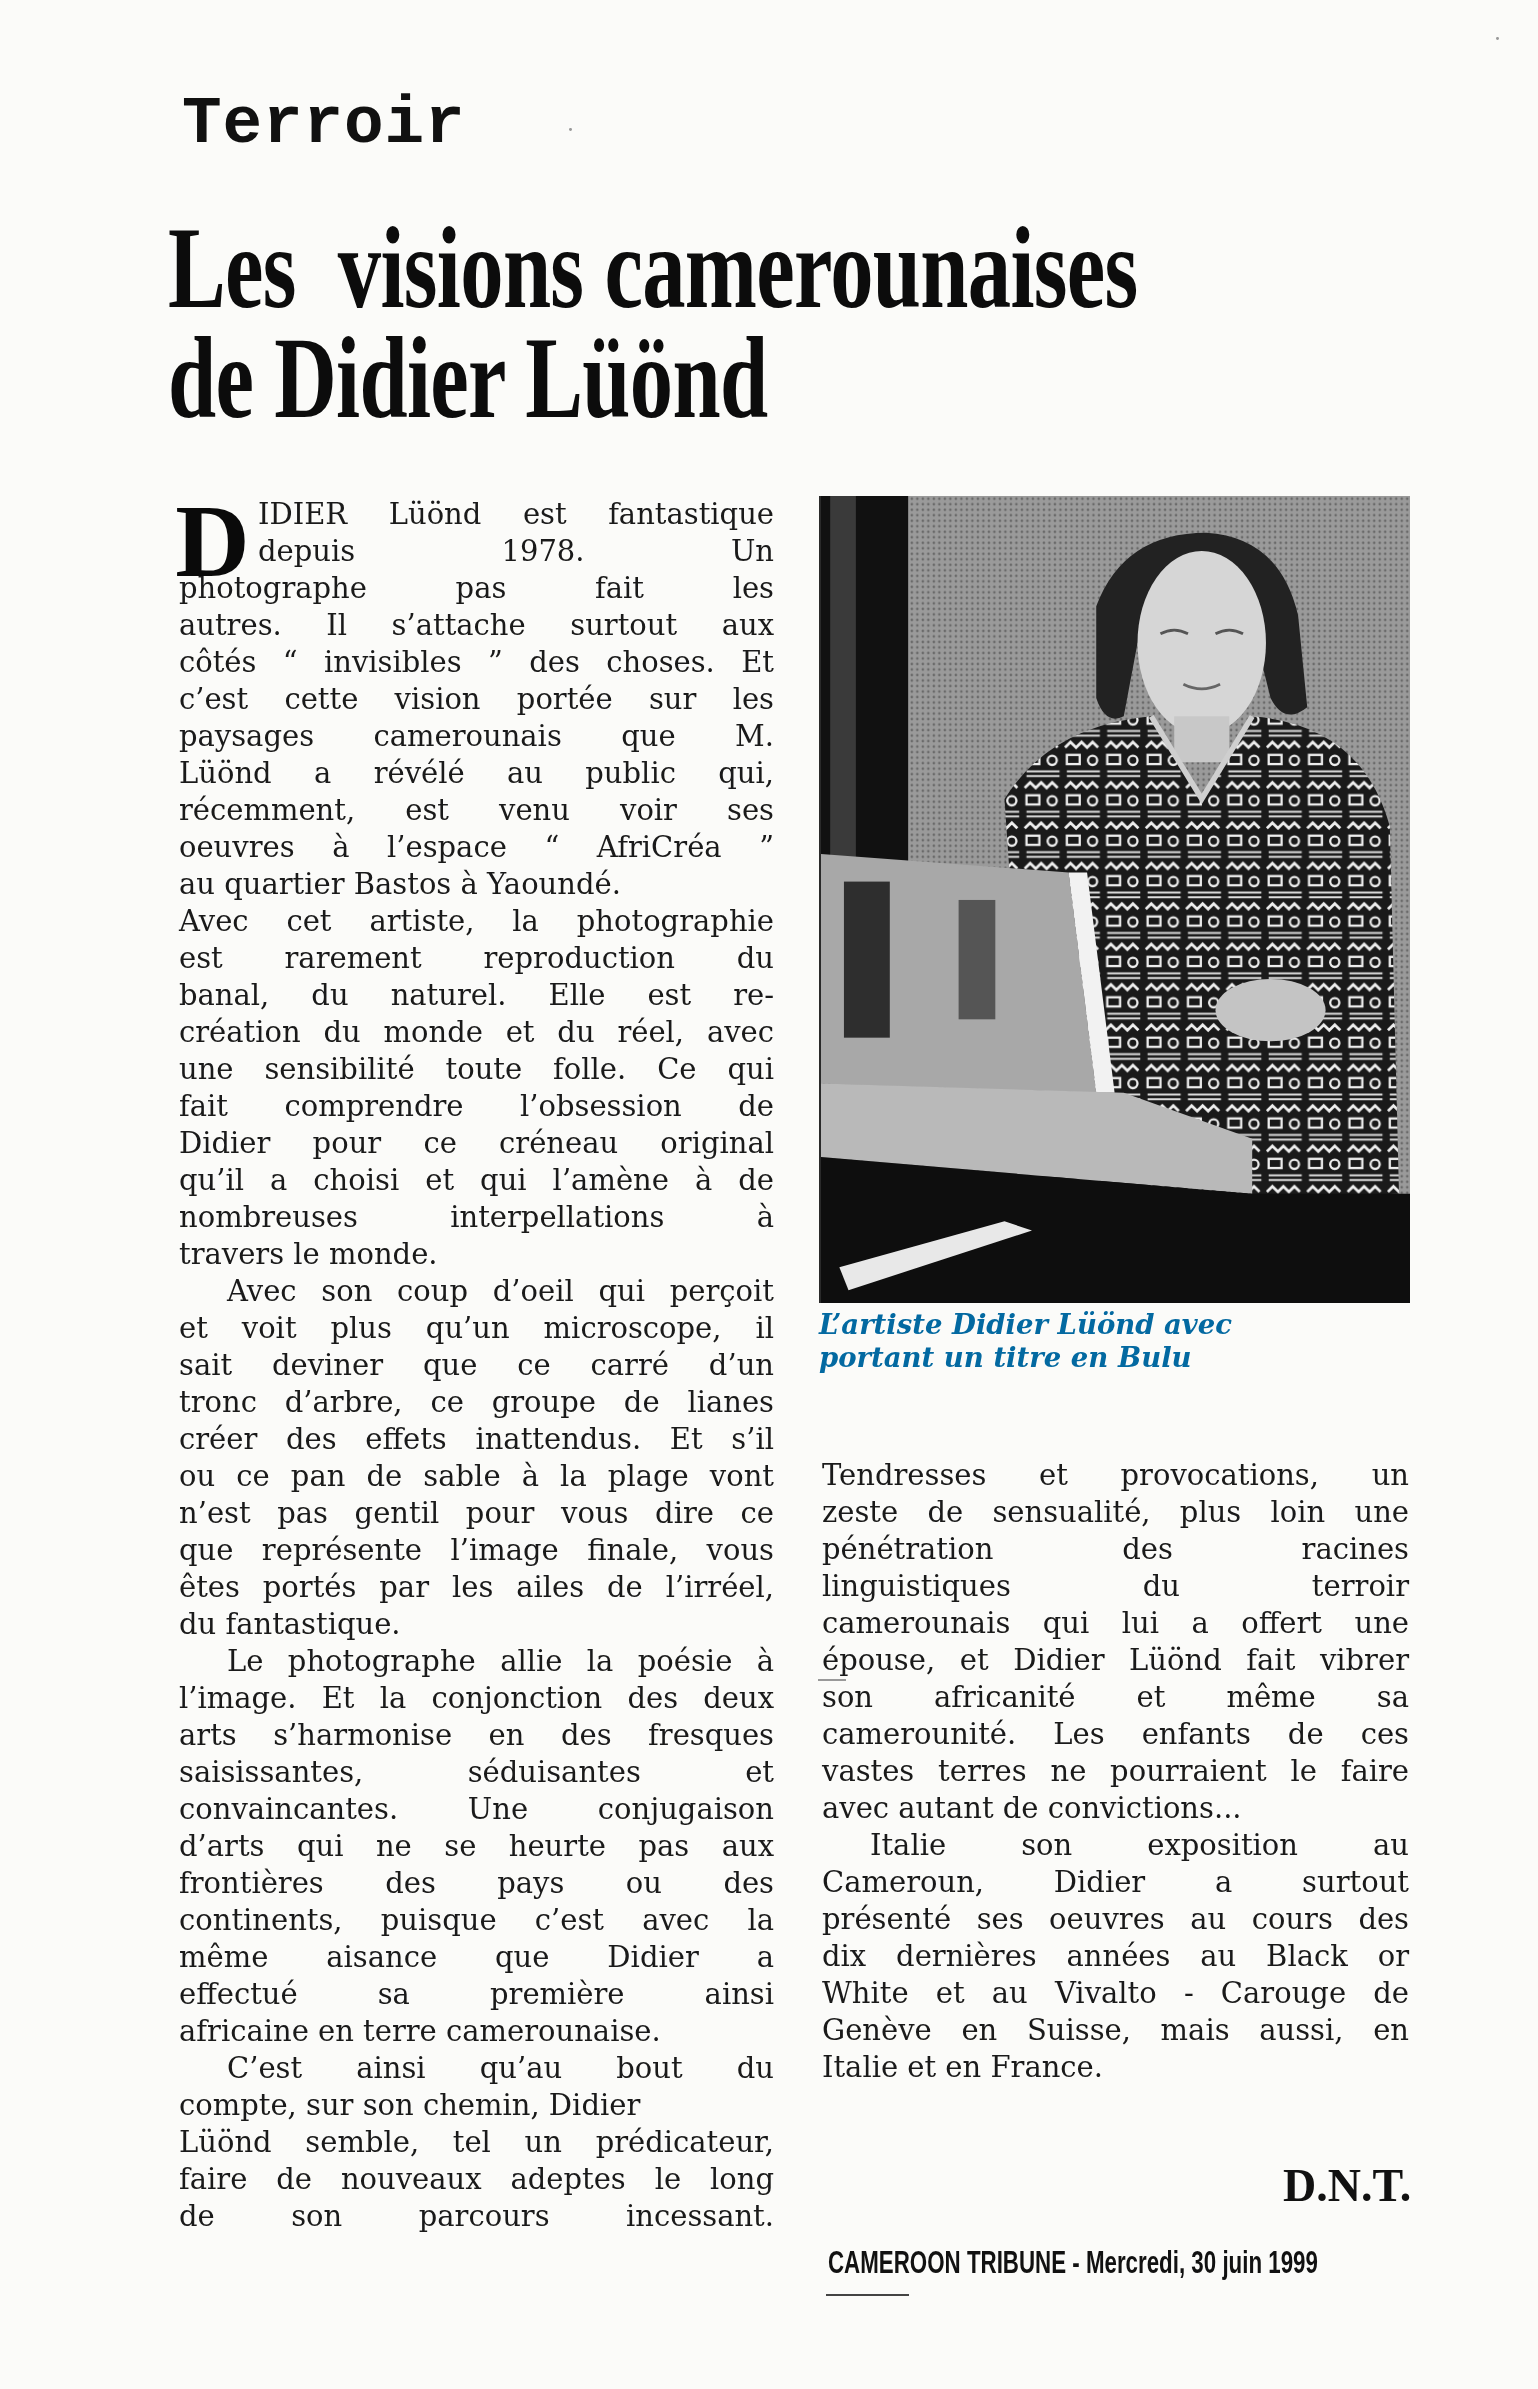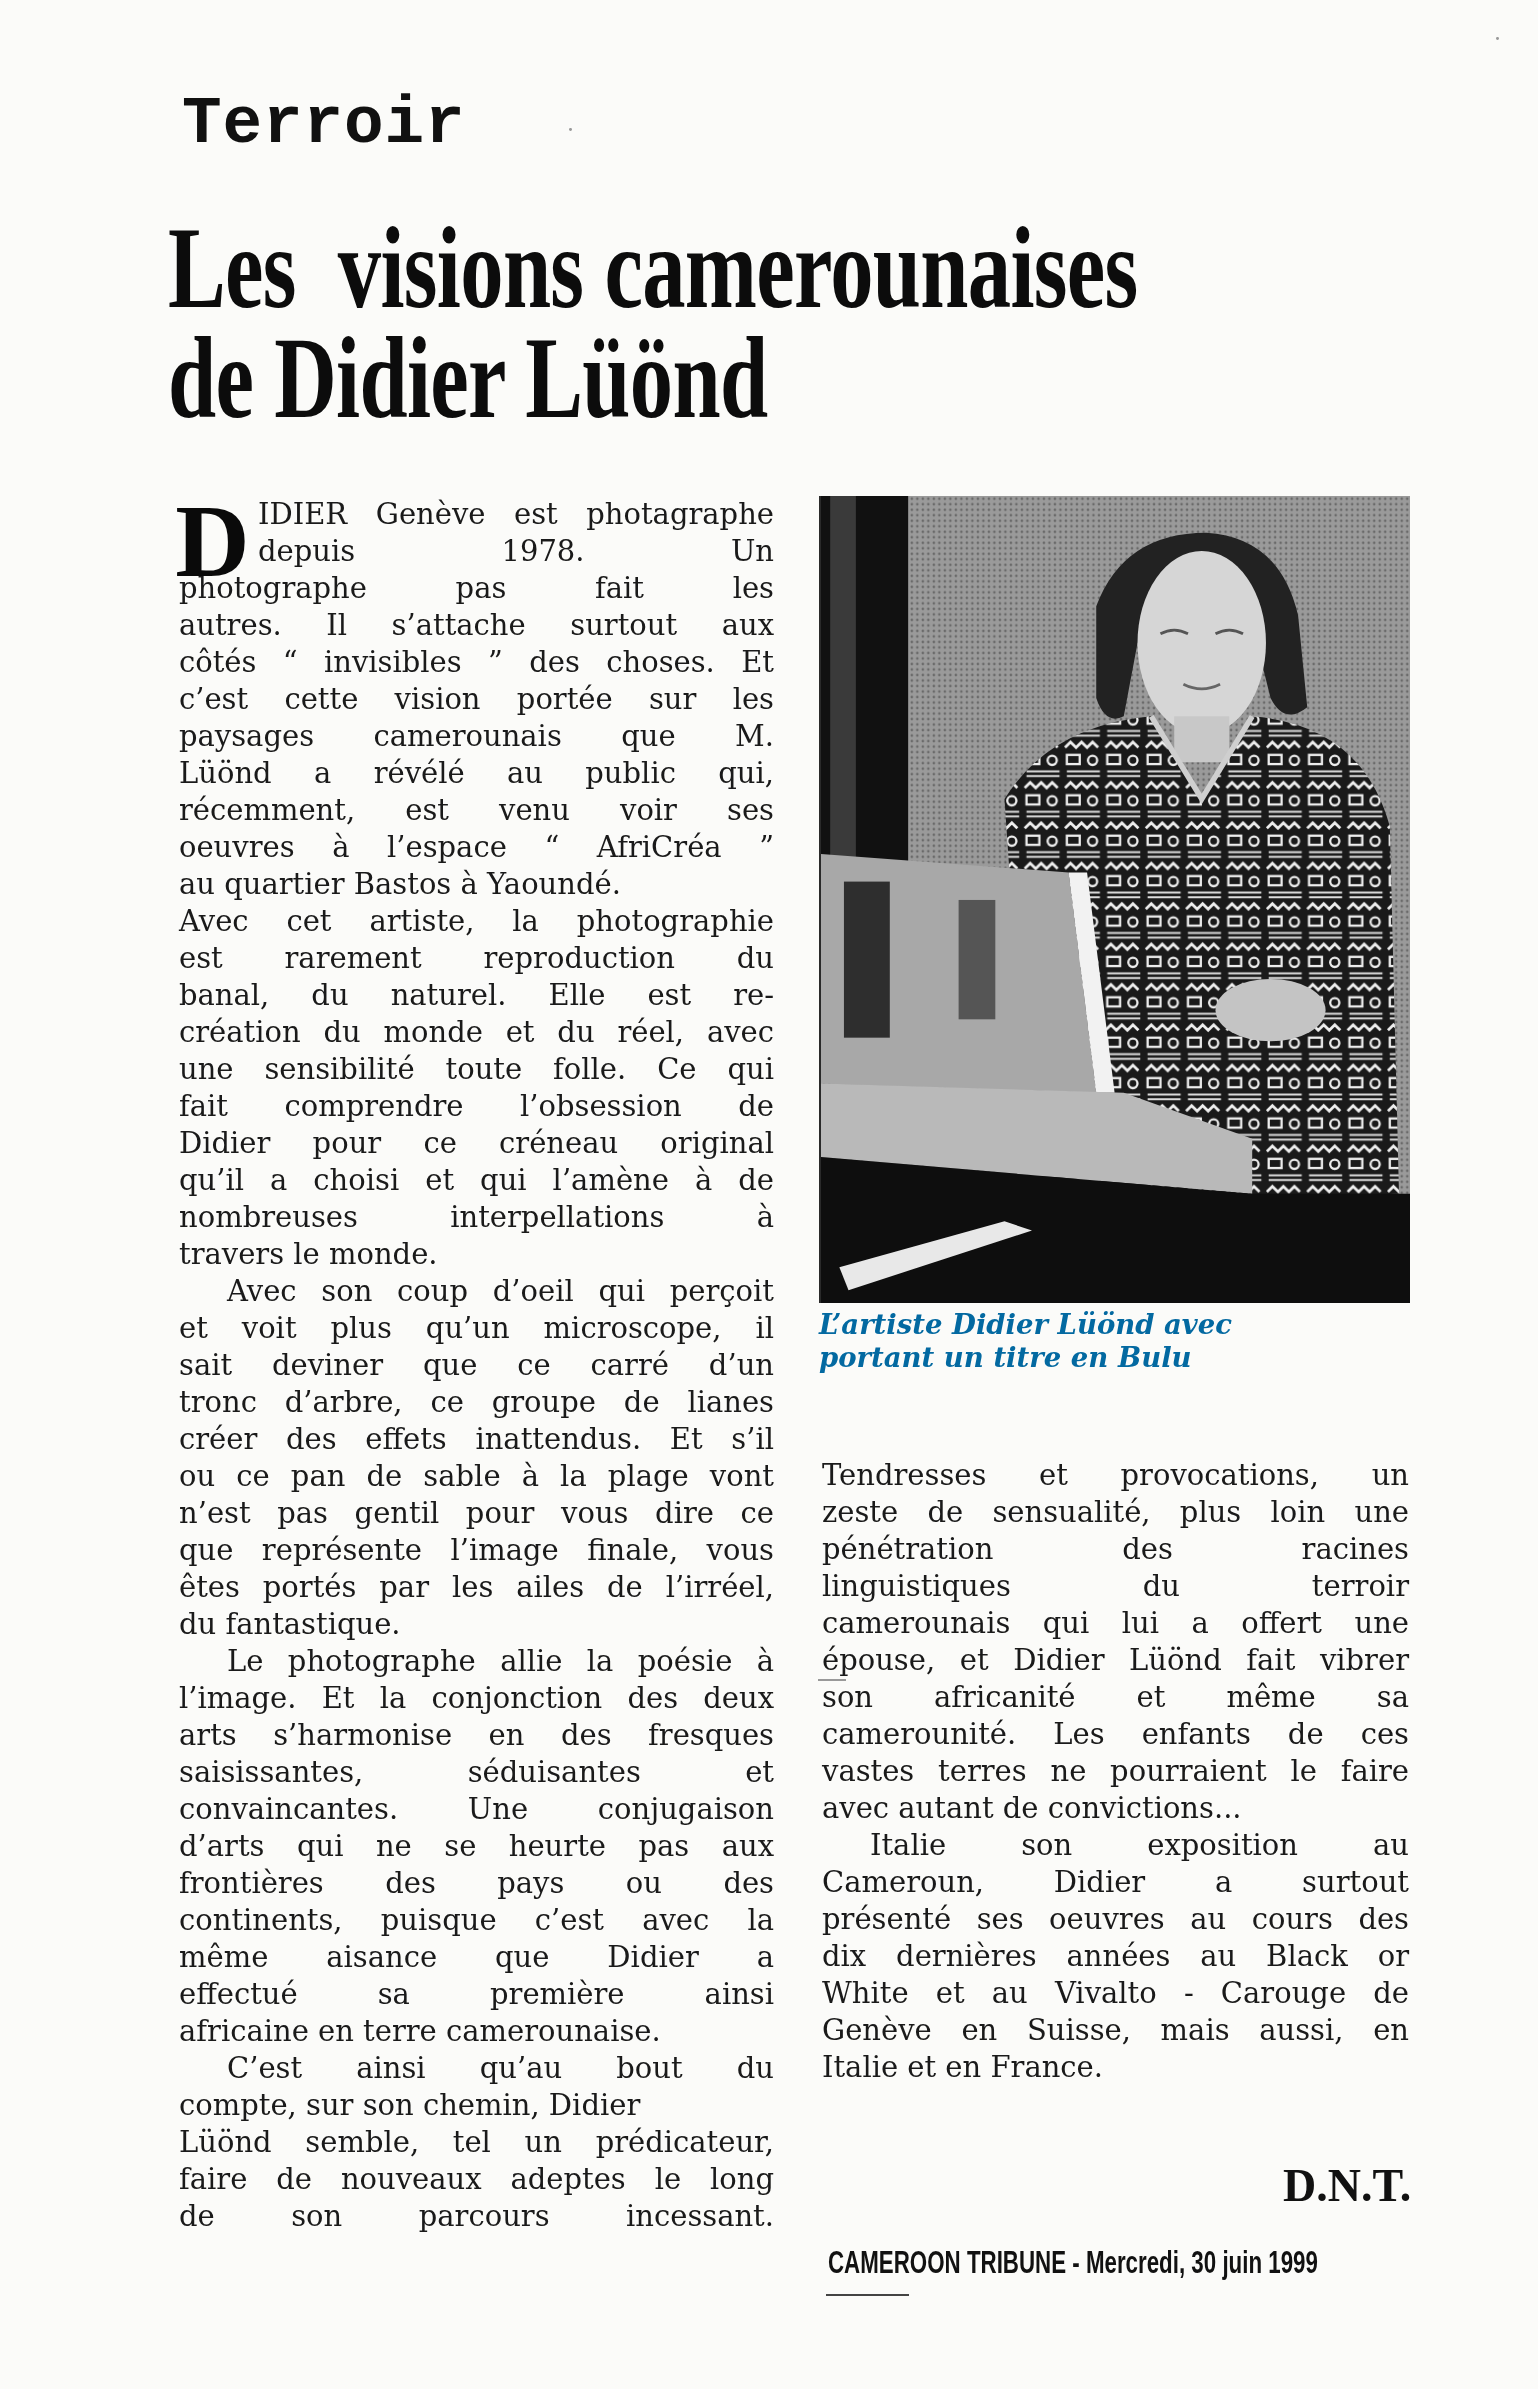--- a/index.html
+++ b/index.html
@@ -166,21 +166,21 @@
 
   <div class="rubric">Terroir</div>
 
   <div class="headline">
     <span class="hl-line" style="white-space:pre">Les  visions camerounaises</span>
     <span class="hl-line">de Didier Lüönd</span>
   </div>
 
   <div class="col col-left" id="col-left">
     <span class="dropcap">D</span>
-  <span class="line dc">IDIER Genève est photagraphe</span>
+  <span class="line dc">IDIER Lüönd est fantastique</span>
       <span class="line dc">depuis 1978. Un</span>
       <span class="line">photographe pas fait les</span>
       <span class="line">autres. Il s’attache surtout aux</span>
       <span class="line">côtés “ invisibles ” des choses. Et</span>
       <span class="line">c’est cette vision portée sur les</span>
       <span class="line">paysages camerounais que M.</span>
       <span class="line">Lüönd a révélé au public qui,</span>
       <span class="line">récemment, est venu voir ses</span>
       <span class="line">oeuvres à l’espace “ AfriCréa ”</span>
       <span class="line last">au quartier Bastos à Yaoundé.</span>

